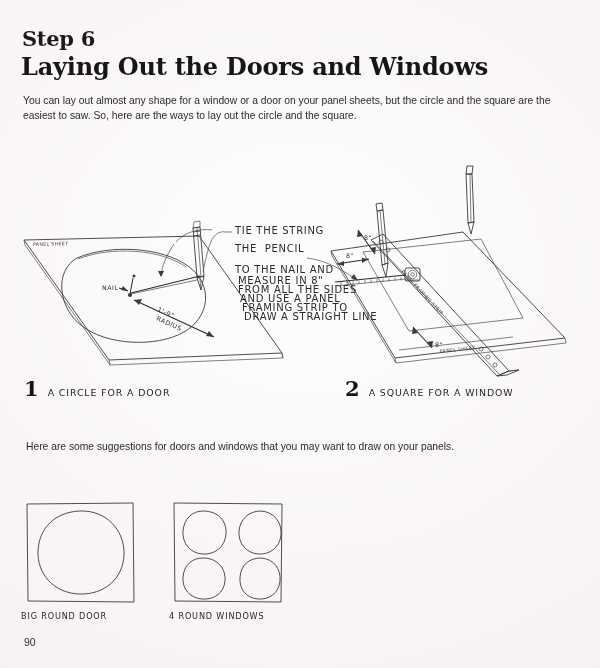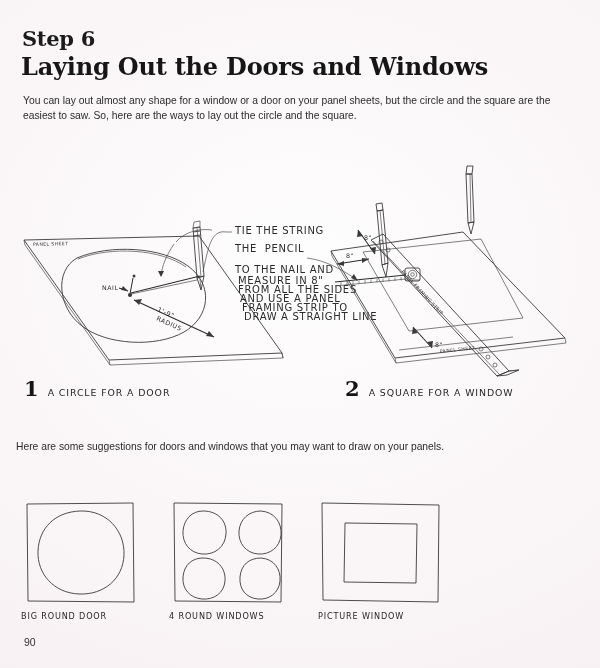--- a/index.html
+++ b/index.html
@@ -54,21 +54,21 @@
     position: absolute;
     left: 23px;
     top: 94px;
     width: 556px;
     font-size: 10.3px;
     line-height: 14.5px;
     color: #2b2b2b;
   }
   .sub-note {
     position: absolute;
-    left: 16px;
+    left: 26px;
     top: 440px;
     width: 556px;
     font-size: 10.3px;
     line-height: 14.5px;
     color: #2b2b2b;
   }
 
   
   .fig-caption {
     position: absolute;
@@ -369,26 +369,17 @@
           <path class="ink" d="M 5 9 L 113 10 L 112 108 L 6 107 Z"></path>
           <path class="ink" d="M 34 17 C 49 17 58 27 57 40 C 56 53 46 61 33 60 C 21 59 13 49 14 37 C 15 25 23 17 34 17 Z"></path>
           <path class="ink" d="M 92 17 C 105 18 113 28 112 41 C 111 53 101 61 89 60 C 77 59 69 49 70 37 C 71 25 80 17 92 17 Z"></path>
           <path class="ink" d="M 34 64 C 48 64 57 74 56 87 C 55 99 45 106 33 105 C 21 104 13 95 14 83 C 15 71 23 64 34 64 Z"></path>
           <path class="ink" d="M 92 64 C 105 65 112 75 111 87 C 110 99 100 106 89 105 C 77 104 70 95 71 83 C 72 71 80 64 92 64 Z"></path>
         </svg>
       </div>
       <div class="example-label">4 ROUND WINDOWS</div>
     </div>
 
-    <div class="example" id="ex-2">
-      <div class="frame-wrap">
-        <svg width="124" height="112" viewBox="0 0 124 112">
-          <path class="ink" d="M 4 9 L 121 11 L 120 108 L 5 106 Z"></path>
-          <path class="ink" d="M 27 29 L 99 30 L 98 89 L 26 88 Z"></path>
-        </svg>
-      </div>
-      <div class="example-label">PICTURE  WINDOW</div>
-    </div>
 
   </div>
 
   <div class="page-number">90</div>
 </div>
 
 </body></html>

